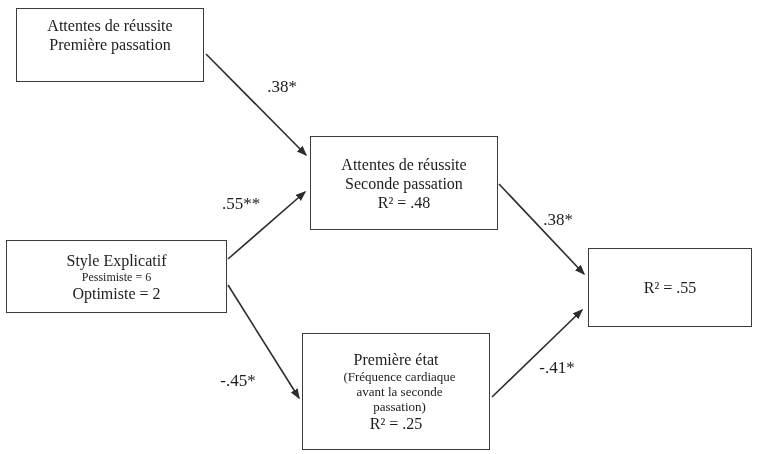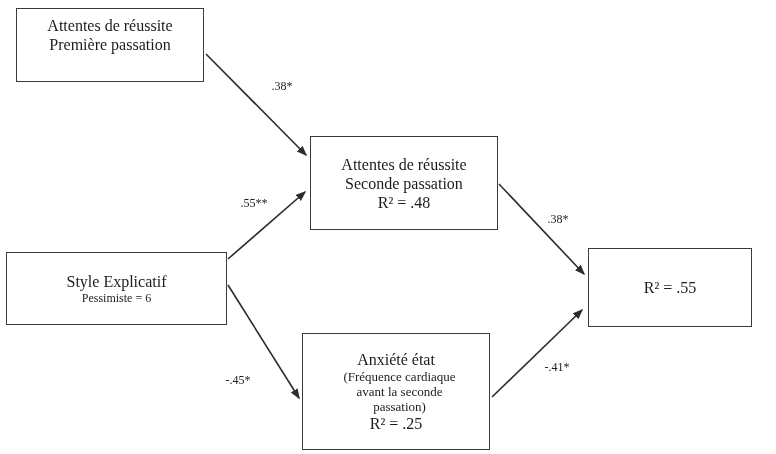--- a/index.html
+++ b/index.html
@@ -49,32 +49,32 @@
   }
   .line-md {
     font-size: 13px;
     line-height: 15px;
     white-space: pre-line;
     margin-left: 7px;
   }
   .edge-label {
     position: absolute;
     transform: translate(-50%, -50%);
-    font-size: 12px;
+    font-size: 17px;
     line-height: 17px;
     white-space: nowrap;
   }
   
   #n-attentes-premiere { left: 16px;  top: 8px;   width: 188px; height: 74px; padding-top: 7px; }
   #n-attentes-seconde  { left: 310px; top: 136px; width: 188px; height: 94px; }
-  #n-style-explicatif  { left: 6px;   top: 252px; width: 221px; height: 73px; }
+  #n-style-explicatif  { left: 6px;   top: 240px; width: 221px; height: 73px; }
   #n-anxiete-etat      { left: 302px; top: 333px; width: 188px; height: 117px; }
   #n-pourcentage       { left: 588px; top: 248px; width: 164px; height: 79px; }
   #l-e0 { left: 282px; top: 86px; }
-  #l-e1 { left: 254px; top: 203px; }
+  #l-e1 { left: 241px; top: 203px; }
   #l-e2 { left: 238px; top: 380px; }
   #l-e3 { left: 558px; top: 219px; }
   #l-e4 { left: 557px; top: 367px; text-align: right; }
 </style>
 </head>
 <body>
 
 <div class="canvas">
 
   <svg class="arrows" viewBox="0 0 776 454" xmlns="http://www.w3.org/2000/svg">
@@ -97,24 +97,25 @@
 
   <div class="node" id="n-attentes-seconde">
     <div class="line-lg">Attentes de réussite
 Seconde passation</div>
     <div class="line-lg">R² = .48</div>
   </div>
 
   <div class="node" id="n-style-explicatif">
     <div class="line-lg">Style Explicatif</div>
     <div class="line-sm">Pessimiste = 6</div>
+    <div class="line-lg">Optimiste = 2</div>
   </div>
 
   <div class="node" id="n-anxiete-etat">
-    <div class="line-lg">Anxiété état</div>
+    <div class="line-lg">Première état</div>
     <div class="line-md">(Fréquence cardiaque
 avant la seconde
 passation)</div>
     <div class="line-lg">R² = .25</div>
   </div>
 
   <div class="node" id="n-pourcentage">
     <div class="line-lg">R² = .55</div>
   </div>
 

